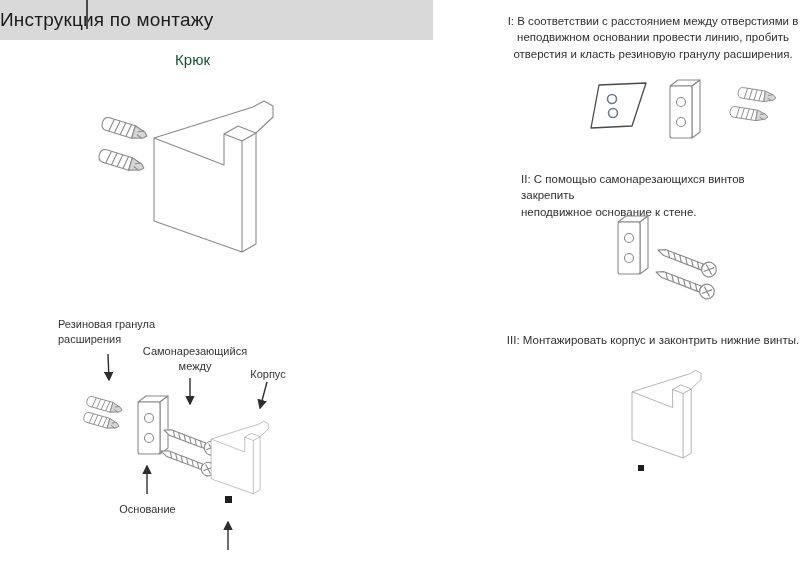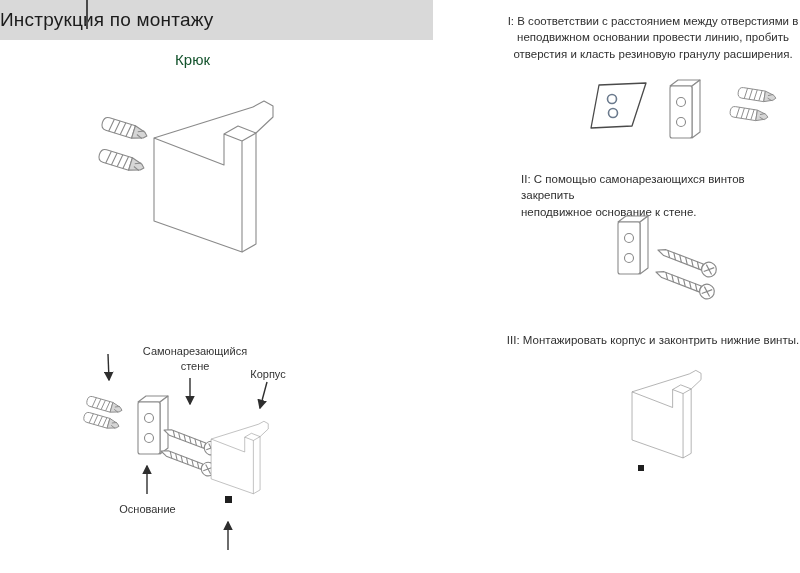--- a/index.html
+++ b/index.html
@@ -98,22 +98,24 @@
       <path d="M107,182 L107,154" stroke="#2e2e2e" stroke-width="1.4" marker-end="url(#arr)"></path>
       <path d="M188,238 L188,210" stroke="#2e2e2e" stroke-width="1.4" marker-end="url(#arr)"></path>
       <use href="#dowel" transform="translate(46,88) rotate(16) scale(0.78)"></use>
       <use href="#dowel" transform="translate(43,104) rotate(16) scale(0.78)"></use>
       <use href="#plate" transform="translate(98,90)"></use>
       <use href="#screw" transform="translate(124,118) rotate(21) scale(0.97)"></use>
       <use href="#screw" transform="translate(121,139) rotate(21) scale(0.97)"></use>
       <use href="#hookblock" transform="translate(138,104) scale(0.48)"></use>
       <rect x="185" y="184" width="7" height="7" fill="#1f1f1f"></rect>
     </svg>
+    <div class="part-label lbl-anchor">Резиновая гранула
+расширения</div>
     <div class="part-label lbl-screw">Самонарезающийся
-стене</div>
+между</div>
     <div class="part-label lbl-body">Корпус</div>
     <div class="part-label lbl-base">Основание</div>
     <div class="part-label lbl-lock">Запорный винт</div>
   </div>
 
   <div class="step-text step1-text">I: В соответствии с расстоянием между отверстиями в
 неподвижном основании провести линию, пробить
 отверстия и класть резиновую гранулу расширения.</div>
   <svg class="diagram" style="left:565px;top:75px" width="235" height="95" viewBox="0 0 235 95">
     <path d="M34,10 L81,8 L67,51 L26,53 Z" fill="#ffffff" stroke="#4a4a4a" stroke-width="1.3" stroke-linejoin="round"></path>

